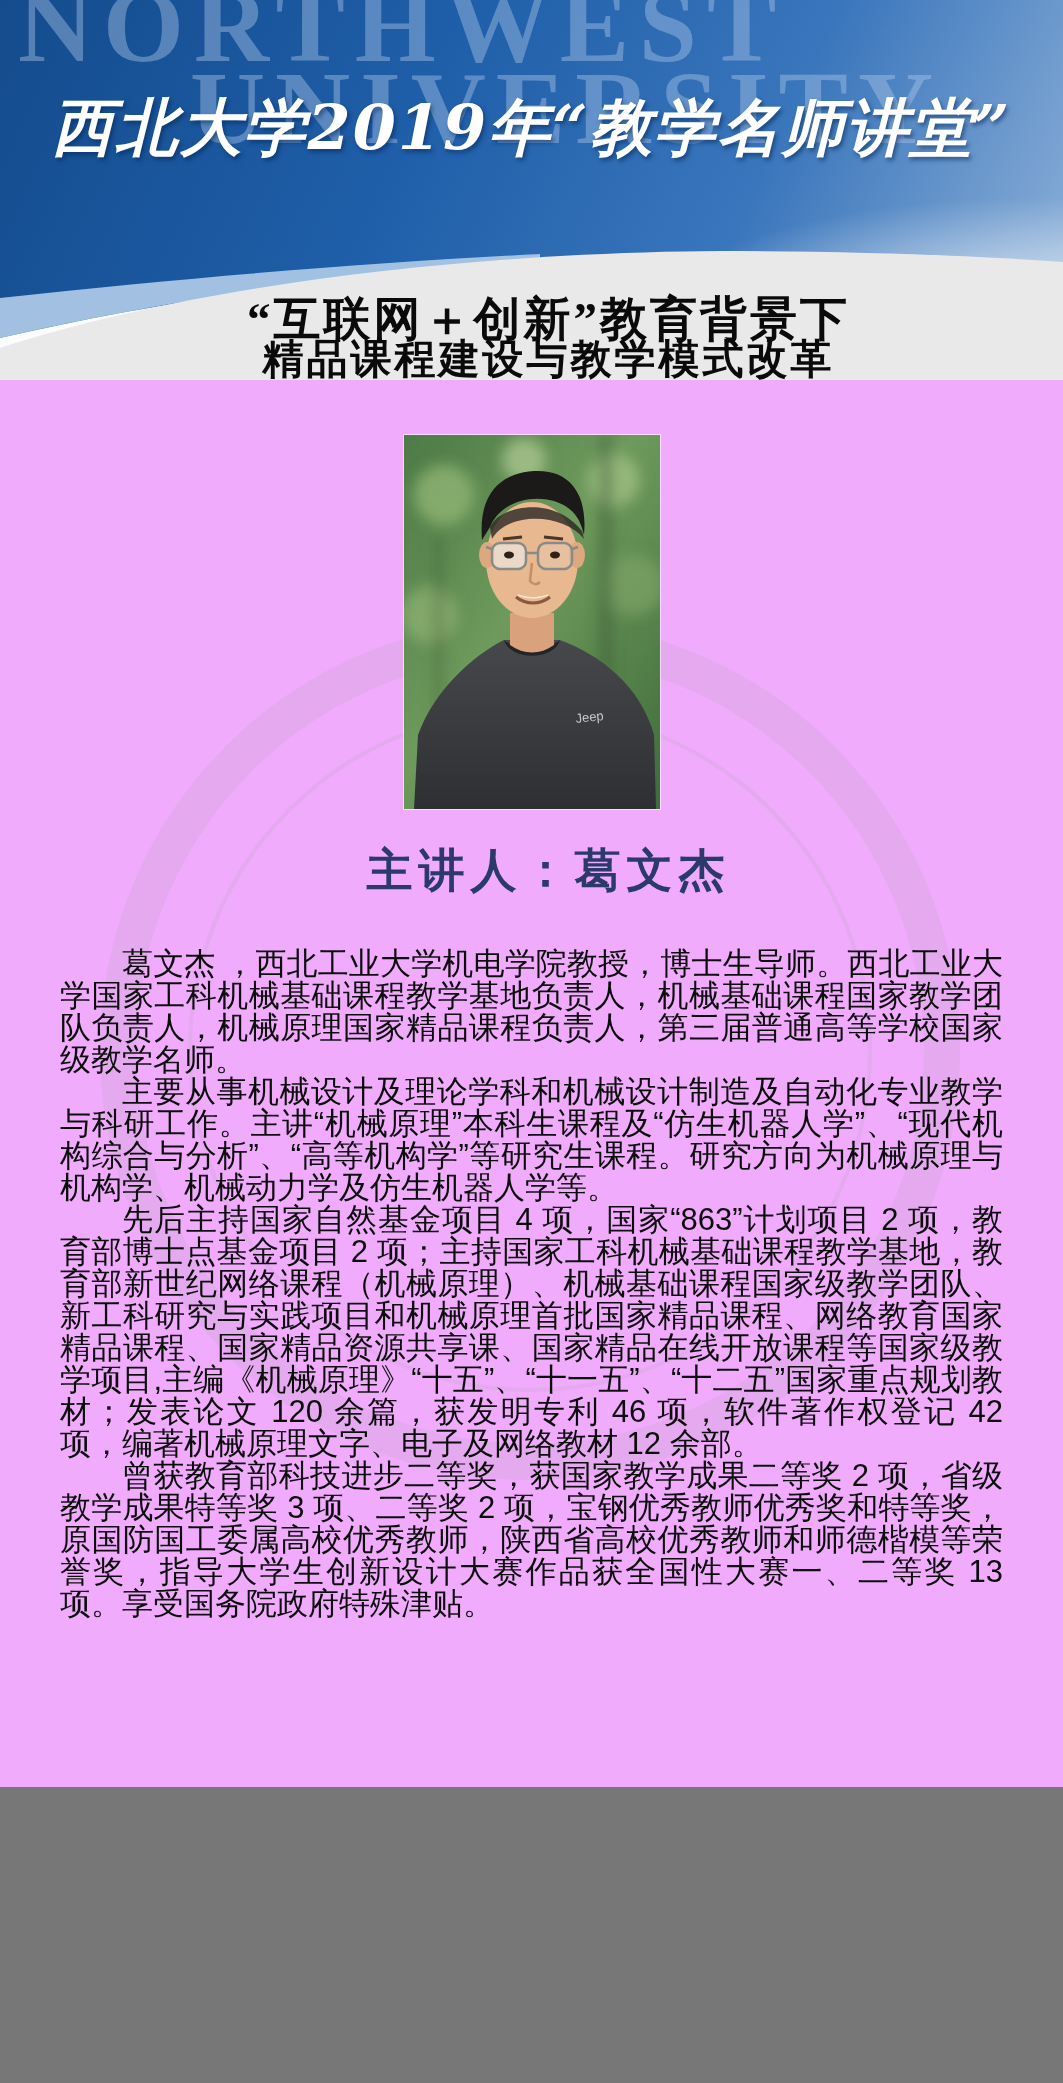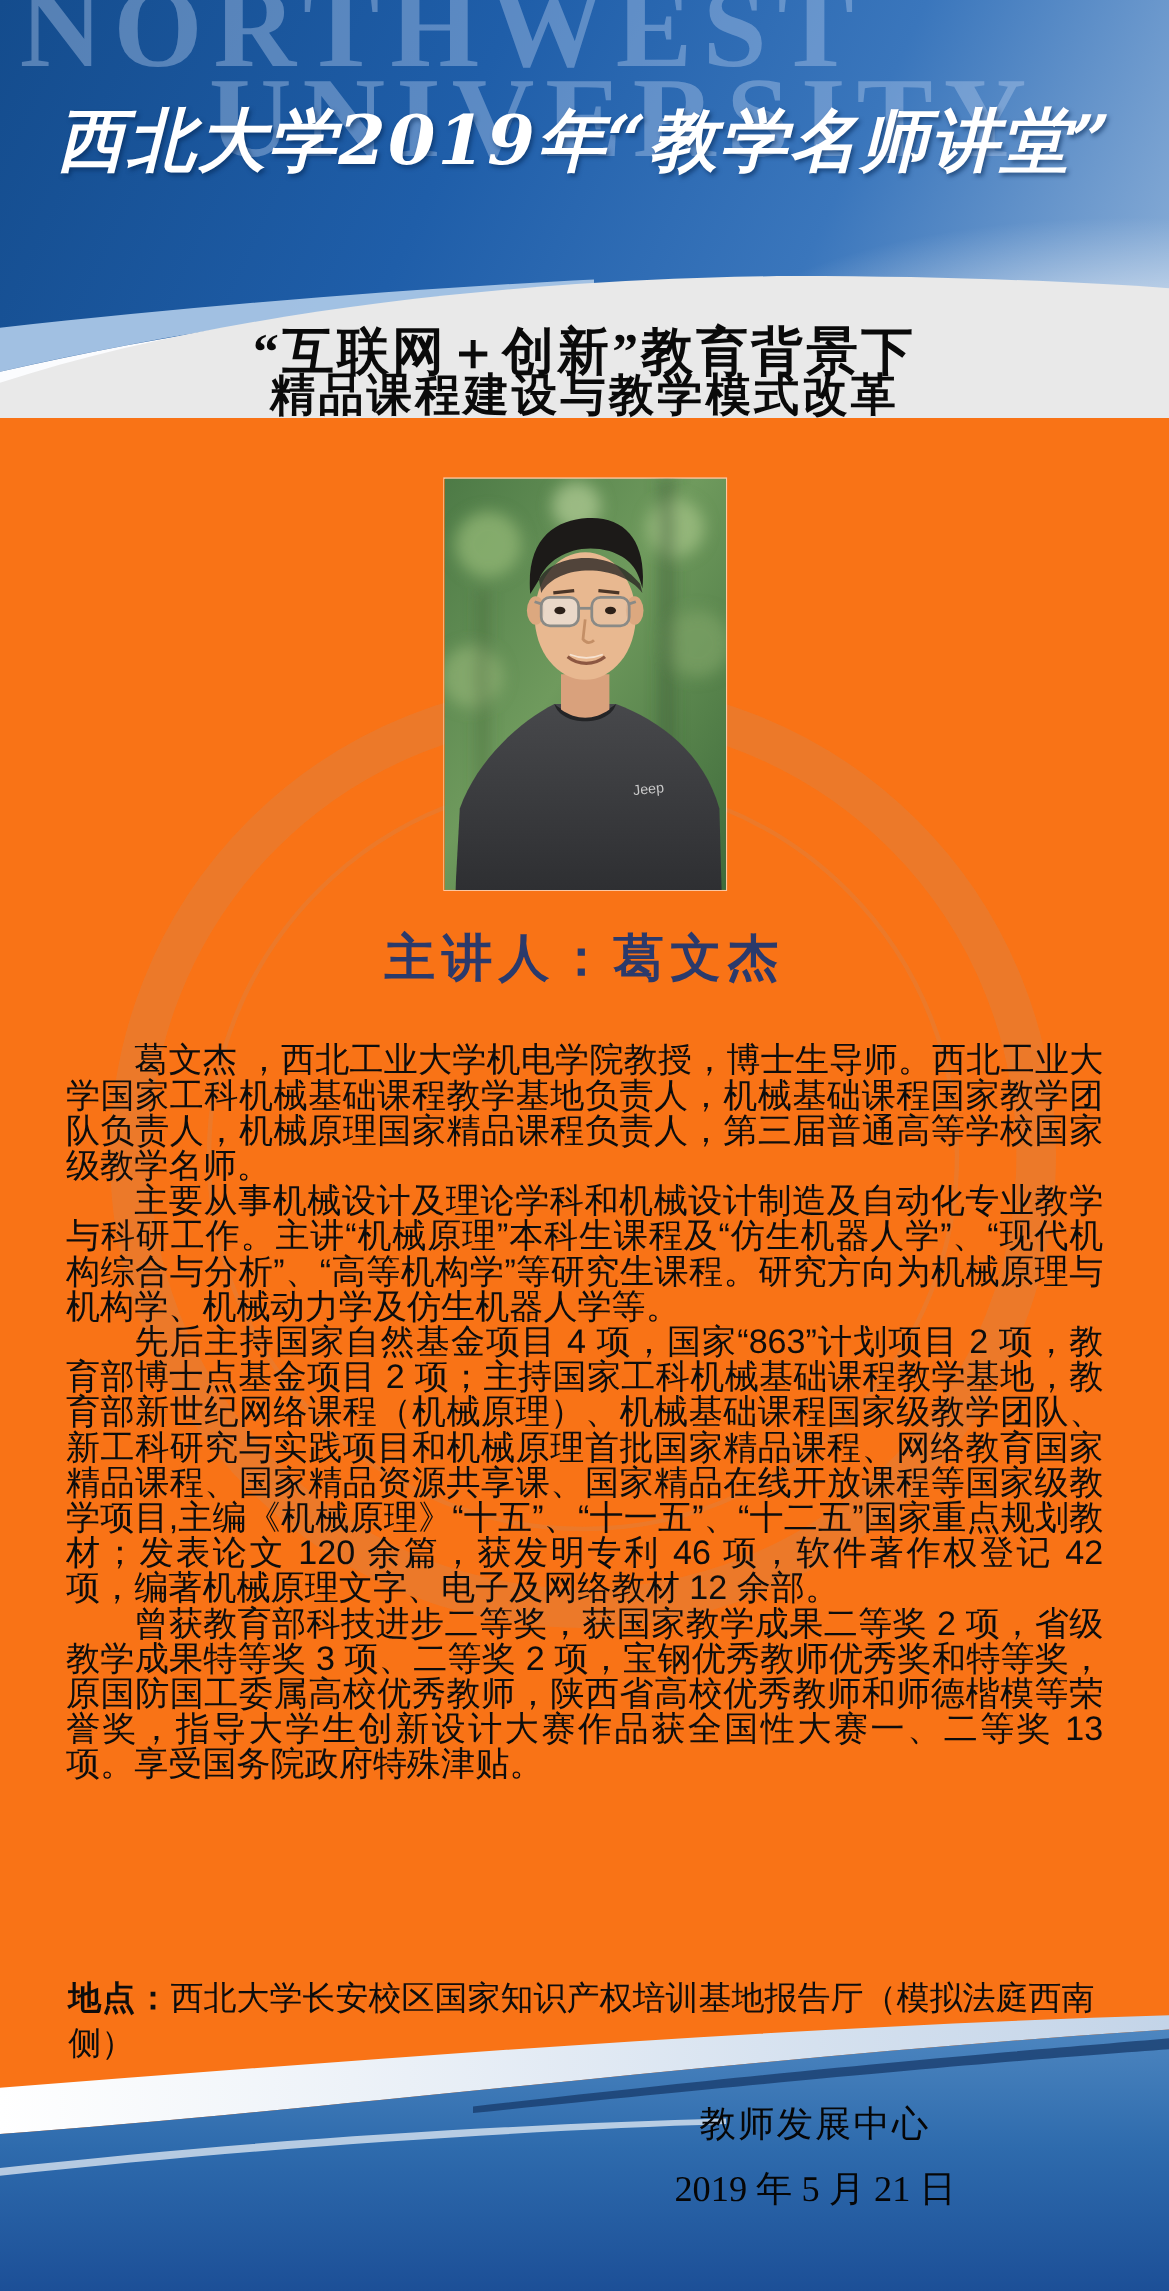--- a/index.html
+++ b/index.html
@@ -1,20 +1,21 @@
 <!DOCTYPE html>
 <html><head>
 <meta charset="utf-8">
 <style>
   * { margin:0; padding:0; box-sizing:border-box; }
   html,body { background:#777; }
   .poster {
-    position:relative; width:1063px; height:2083px; margin:0 auto;
-    background:#f97316; overflow:hidden;
+    position:relative; width:1063px; height:1787px; margin:0 auto;
+    background:#f0abfc; overflow:hidden;
     font-family:"Liberation Sans", sans-serif;
+    padding-left:17px;
   }
 
   
   .header {
     position:absolute; top:0; left:0; width:1063px; height:380px;
     background:linear-gradient(115deg,#144c8d 0%,#1f5ea9 38%,#3a76bc 68%,#93b4da 100%);
   }
   .header-light-overlay{
     position:absolute; inset:0;
     background:radial-gradient(ellipse 60% 55% at 97% 85%, rgba(255,255,255,.8), rgba(255,255,255,0) 60%);

